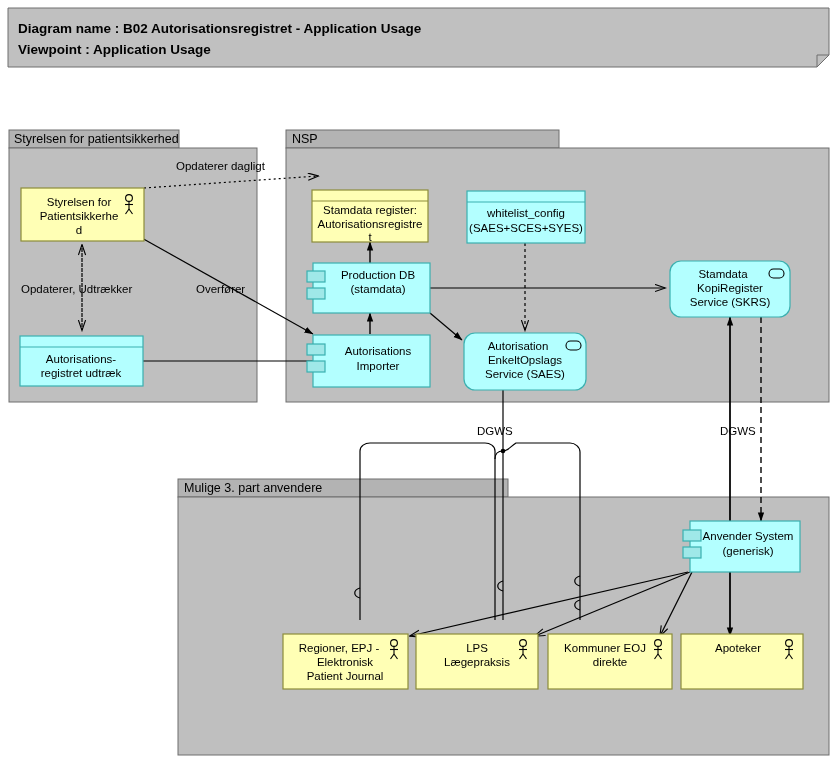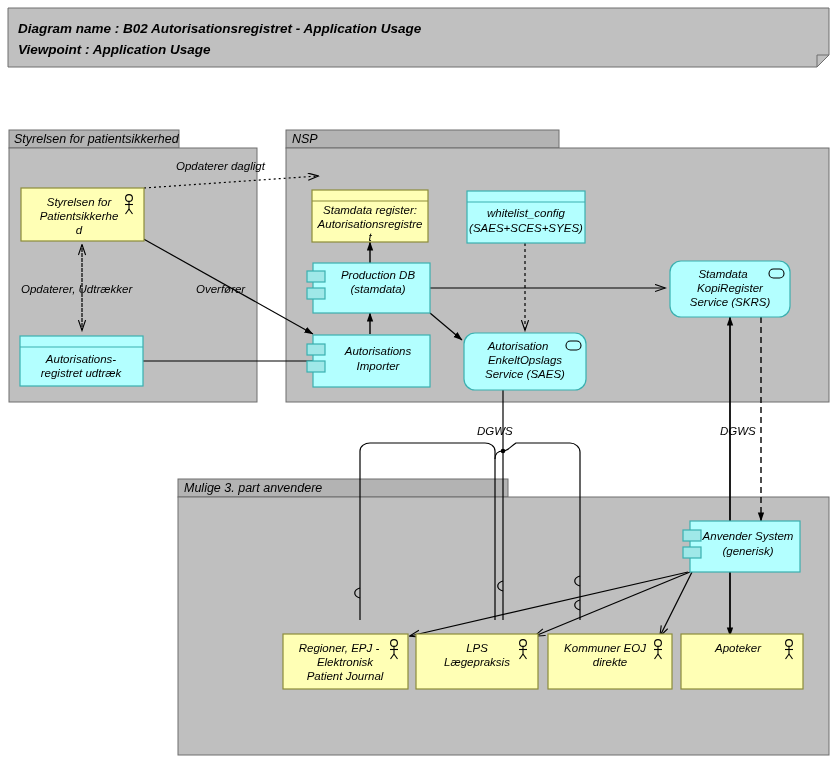--- a/index.html
+++ b/index.html
@@ -1,17 +1,17 @@
 <!DOCTYPE html>
 <html><head>
 <meta charset="utf-8">
 <style>
   html,body{margin:0;padding:0;background:#ffffff;}
   body{width:837px;height:765px;font-family:"Liberation Sans",sans-serif;overflow:hidden;}
-  #stage{position:relative;width:837px;height:765px;font-style:italic;}
+  #stage{position:relative;width:837px;height:765px;}
   svg{display:block;}
   .hdr-text{font-size:13.5px;font-weight:bold;fill:#000;}
   .grp-text{font-size:12.5px;fill:#000;}
   .node-text{font-size:11.5px;fill:#000;}
   .edge-text{font-size:11.5px;fill:#000;}
 </style>
 </head>
 <body>
 
 <div id="stage">

